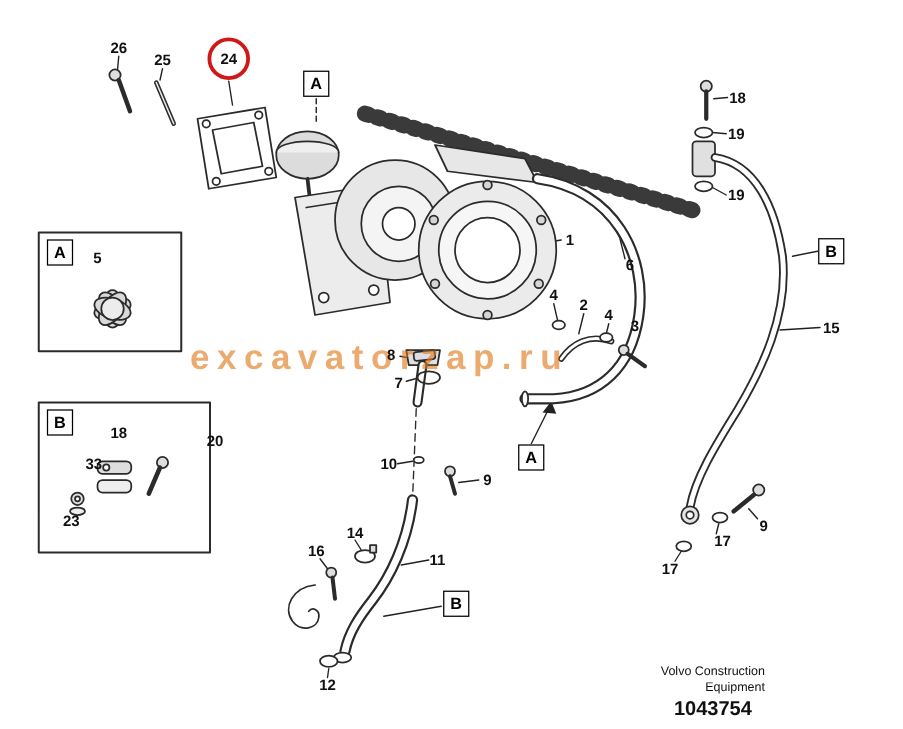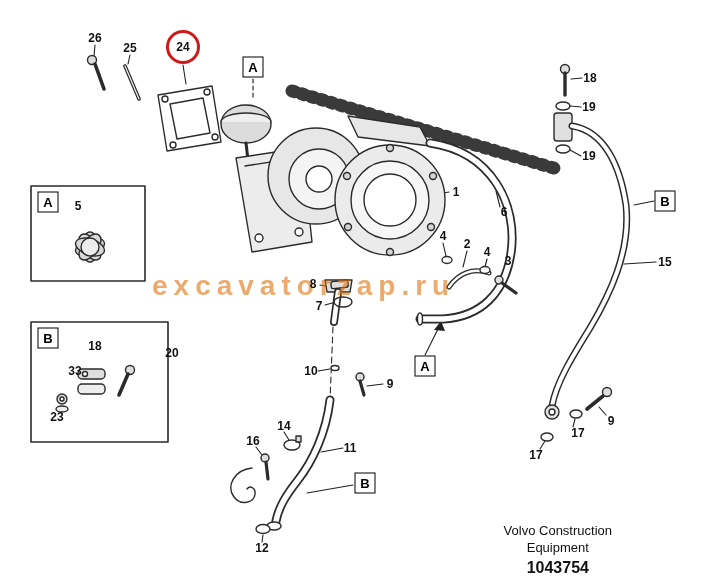--- a/index.html
+++ b/index.html
@@ -4,21 +4,21 @@
 <style>
   html,body{margin:0;padding:0;background:#ffffff;}
   .stage{position:relative;width:722px;height:583px;background:#fff;font-family:"Liberation Sans",sans-serif;overflow:hidden;}
   .stage svg{position:absolute;left:0;top:0;}
   .layer{position:absolute;left:0;top:0;width:722px;height:577px;}
   .callout{position:absolute;transform:translate(-50%,-50%);font-size:12px;font-weight:700;color:#111;line-height:1;white-space:nowrap;}
   .callout.circled{width:28px;height:28px;border:3.5px solid #d01818;border-radius:50%;display:flex;align-items:center;justify-content:center;}
   .boxed-label{position:absolute;transform:translate(-50%,-50%);width:19px;height:19px;border:1.8px solid #000;background:#fff;display:flex;align-items:center;justify-content:center;font-size:13px;font-weight:700;color:#000;}
   .watermark{position:absolute;left:152px;top:270px;font-size:28px;font-weight:700;letter-spacing:6px;color:#e07818;opacity:.62;white-space:nowrap;pointer-events:none;}
   .footer{position:absolute;right:110px;bottom:6px;text-align:center;color:#111;}
-  .footer .pub{font-size:13px;line-height:1.3;}
+  .footer .pub{font-size:10px;line-height:1.3;text-align:right;}
   .footer .fig{font-size:16px;font-weight:700;margin-top:2px;}
 </style>
 </head>
 <body>
 
 <div class="stage">
 
   <svg width="722" height="583" viewBox="0 0 722 583" xmlns="http://www.w3.org/2000/svg">
     <g stroke="#2b2b2b" stroke-width="1.4" fill="none" stroke-linecap="round" stroke-linejoin="round">
 

